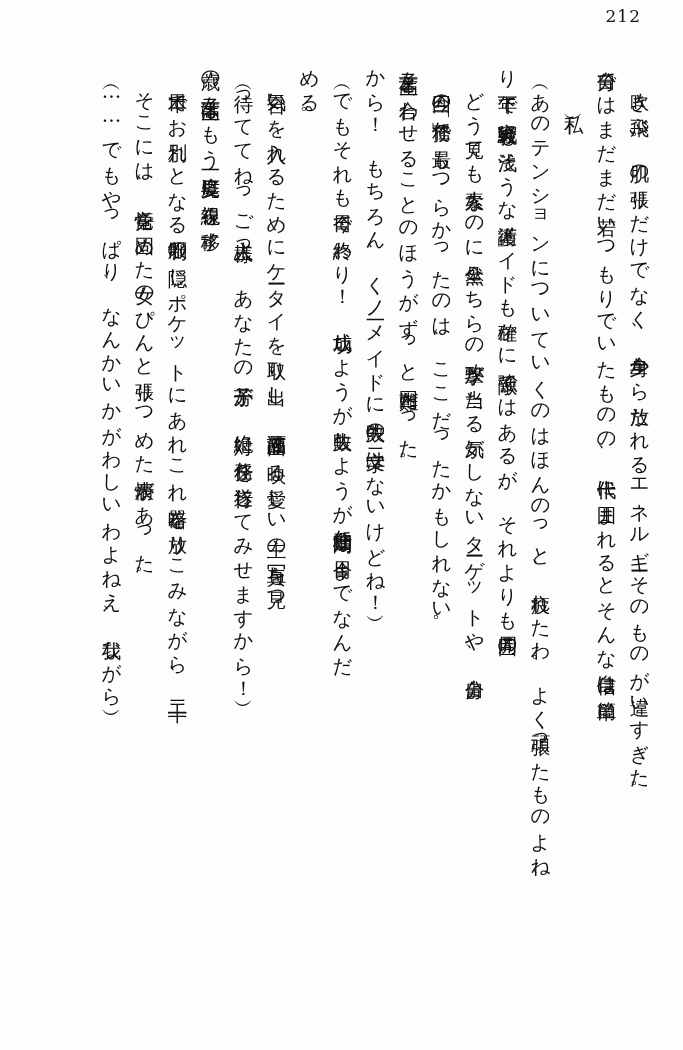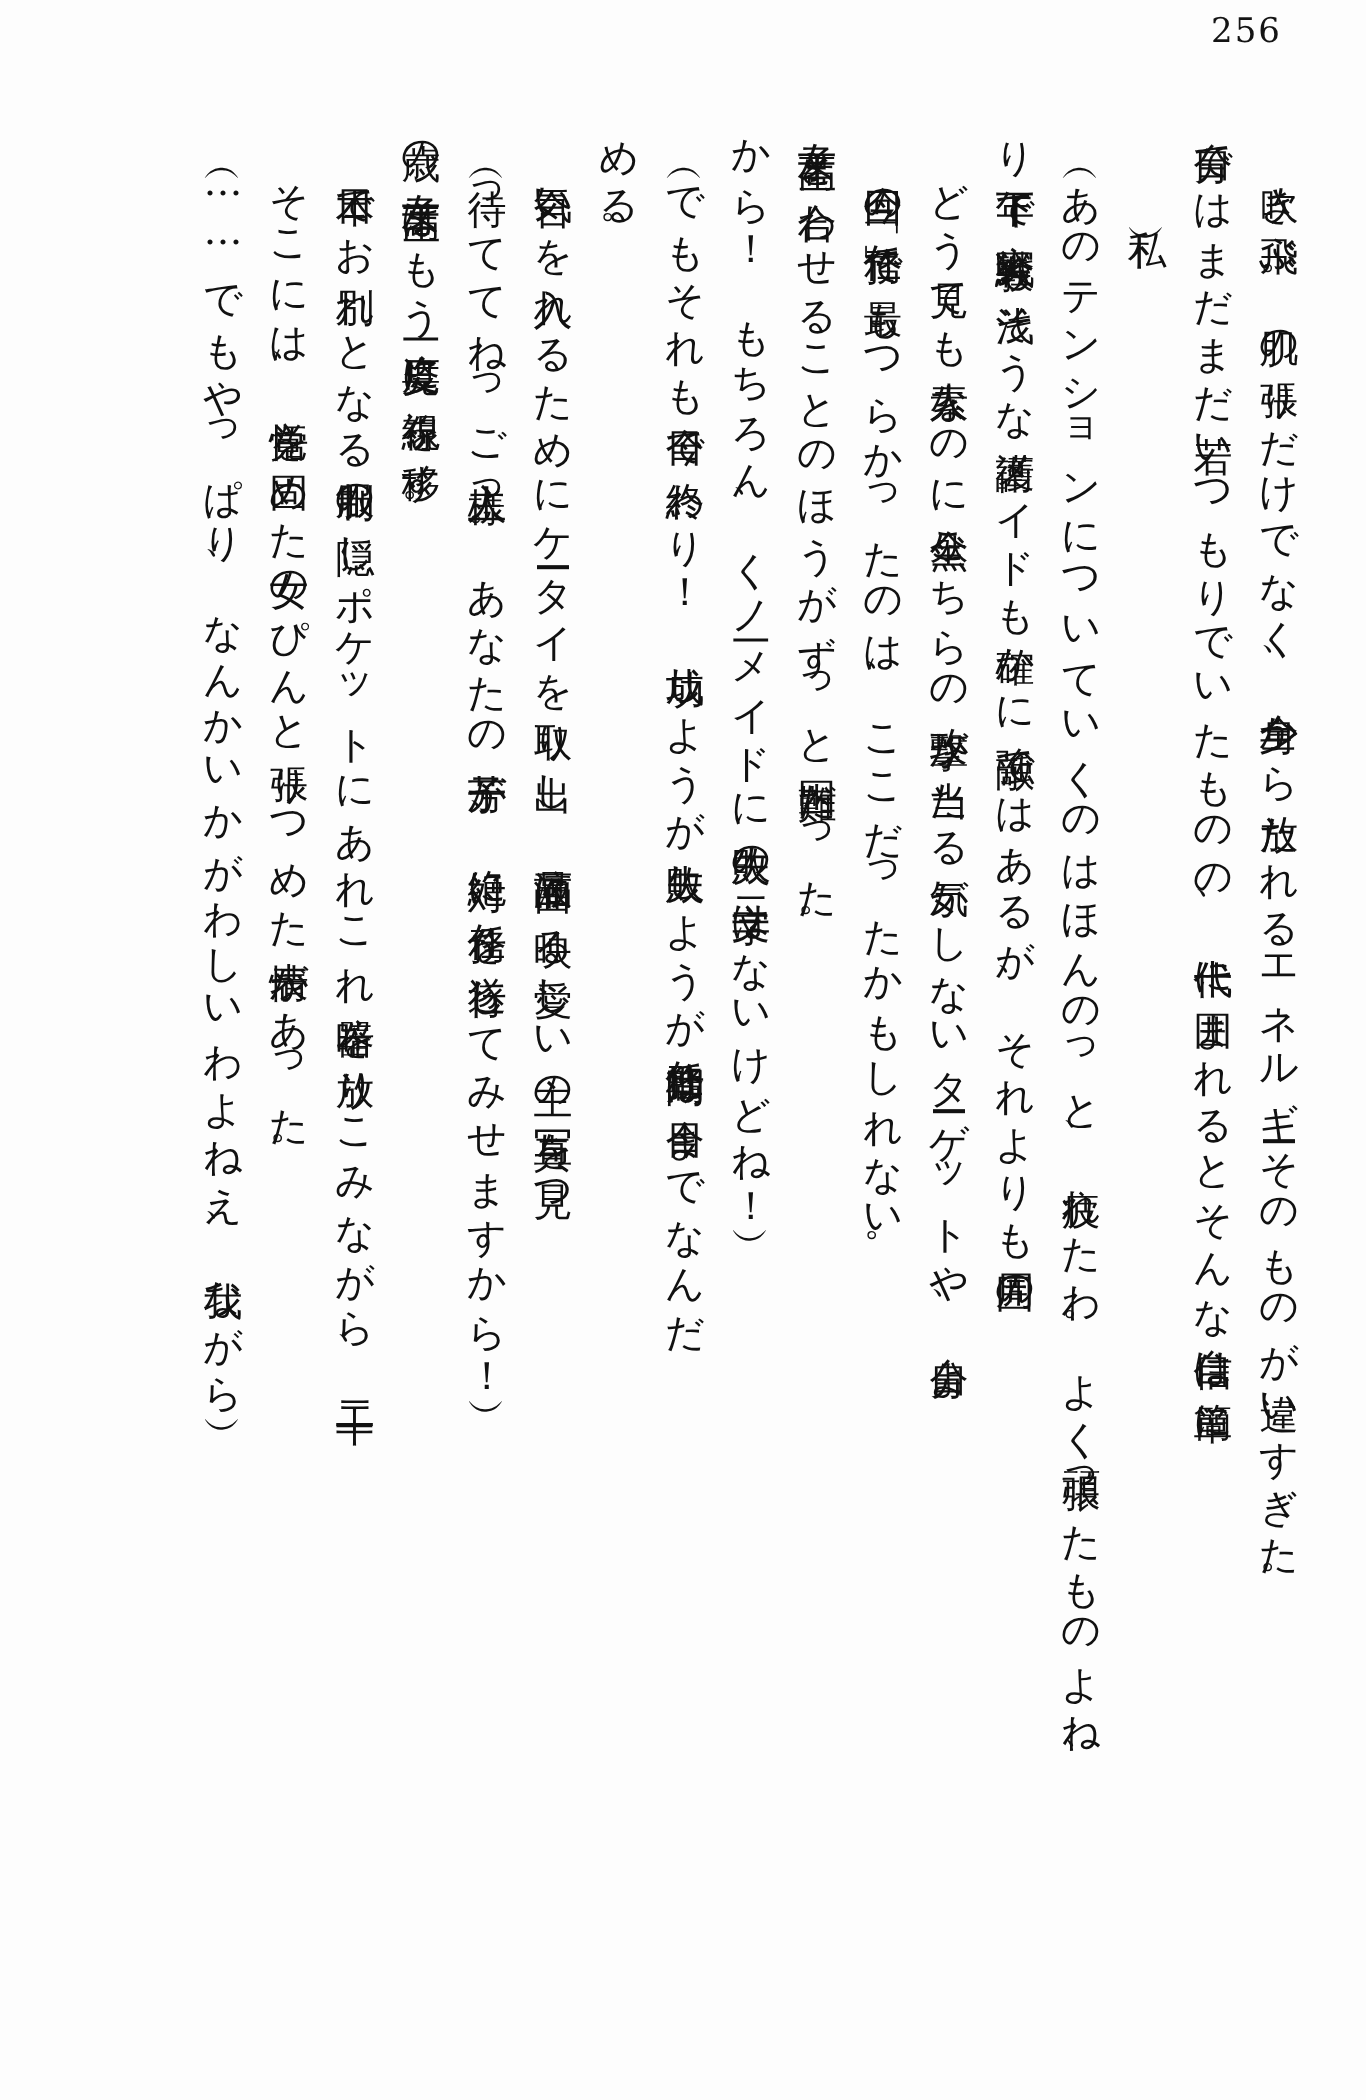--- a/index.html
+++ b/index.html
@@ -56,21 +56,21 @@
   
   .indent-1 { padding-top: 22px; }
   .indent-2 { padding-top: 44px; }
   .indent-0 { padding-top: 0px; }
 </style>
 </head>
 <body>
 
 <div class="page">
 
-  <div class="page-number">256</div>
+  <div class="page-number">212</div>
 
   <div class="text-body">
       <div class="col indent-1">吹き飛ぶ。肌の張りだけでなく、全身から放たれるエネルギーそのものが違いすぎた。</div>
       <div class="col indent-0">自分ではまだまだ若いつもりでいたものの、十代に囲まれるとそんな自信は簡単に</div>
       <div class="col indent-2">私）</div>
       <div class="col indent-1">（あのテンションについていくのはほんのっと、疲れたわ。よく頑張ったものよね、</div>
       <div class="col indent-0">り年下で実戦経験も浅そうな護衛メイドも確かに強敵ではあるが、それよりも周囲の</div>
       <div class="col indent-1">どう見ても素人なのに全然こちらの攻撃が当たる気がしないターゲットや、自分よ</div>
       <div class="col indent-1">今回の「任務」で最もつらかったのは、ここだったかもしれない。</div>
       <div class="col indent-0">女子高生と合わせることのほうがずっと困難だった。</div>

